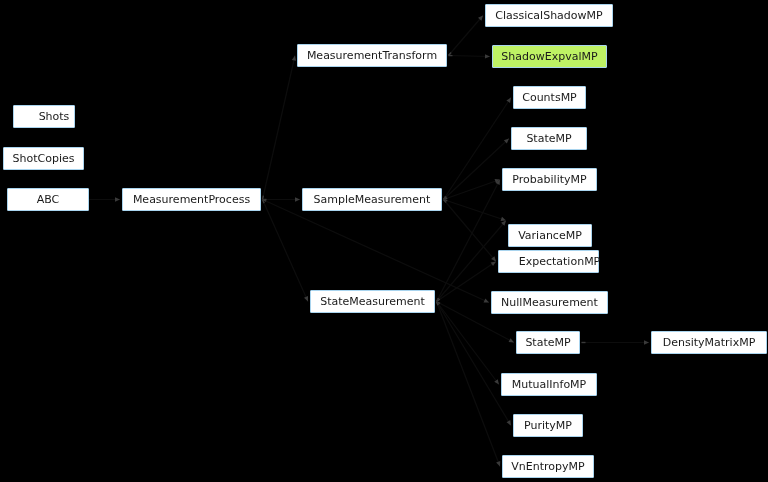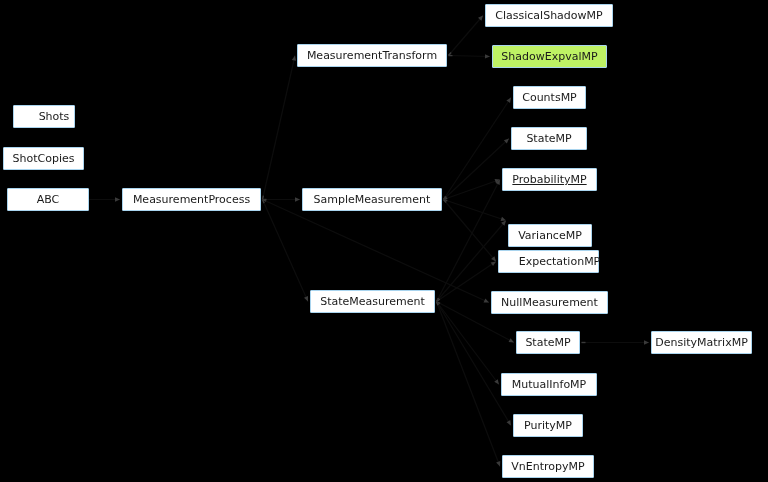--- a/index.html
+++ b/index.html
@@ -110,22 +110,22 @@
     <div class="node" style="left: 3px; top: 147px; width: 81px; height: 23px; background: rgb(255, 255, 255); border-color: rgb(169, 212, 238); color: rgb(26, 26, 26);">ShotCopies</div>
     <div class="node" style="left: 7px; top: 188px; width: 82px; height: 23px; background: rgb(255, 255, 255); border-color: rgb(169, 212, 238); color: rgb(26, 26, 26);">ABC</div>
     <div class="node" style="left: 122px; top: 188px; width: 139px; height: 23px; background: rgb(255, 255, 255); border-color: rgb(169, 212, 238); color: rgb(26, 26, 26);">MeasurementProcess</div>
     <div class="node" style="left: 297px; top: 44px; width: 150px; height: 23px; background: rgb(255, 255, 255); border-color: rgb(169, 212, 238); color: rgb(26, 26, 26);">MeasurementTransform</div>
     <div class="node" style="left: 302px; top: 188px; width: 140px; height: 23px; background: rgb(255, 255, 255); border-color: rgb(169, 212, 238); color: rgb(26, 26, 26);">SampleMeasurement</div>
     <div class="node" style="left: 310px; top: 290px; width: 125px; height: 23px; background: rgb(255, 255, 255); border-color: rgb(169, 212, 238); color: rgb(26, 26, 26);">StateMeasurement</div>
     <div class="node" style="left: 485px; top: 4px; width: 128px; height: 23px; background: rgb(255, 255, 255); border-color: rgb(169, 212, 238); color: rgb(26, 26, 26);">ClassicalShadowMP</div>
     <div class="node" style="left: 492px; top: 45px; width: 115px; height: 23px; background: #bef264; border-color: rgb(169, 212, 238); color: rgb(26, 26, 26);">ShadowExpvalMP</div>
     <div class="node" style="left: 513px; top: 86px; width: 73px; height: 23px; background: rgb(255, 255, 255); border-color: rgb(169, 212, 238); color: rgb(26, 26, 26);">CountsMP</div>
     <div class="node" style="left: 511px; top: 127px; width: 76px; height: 23px; background: rgb(255, 255, 255); border-color: rgb(169, 212, 238); color: rgb(26, 26, 26);">StateMP</div>
-    <div class="node" style="left: 502px; top: 168px; width: 95px; height: 23px; background: rgb(255, 255, 255); border-color: rgb(169, 212, 238); color: rgb(26, 26, 26); text-decoration: underline;">ProbabilityMP</div>
+    <div class="node" style="left: 502px; top: 168px; width: 95px; height: 23px; background: rgb(255, 255, 255); border-color: rgb(169, 212, 238); color: rgb(26, 26, 26);">ProbabilityMP</div>
     <div class="node" style="left: 508px; top: 224px; width: 84px; height: 23px; background: rgb(255, 255, 255); border-color: rgb(169, 212, 238); color: rgb(26, 26, 26);">VarianceMP</div>
     <div class="node" style="left: 498px; top: 250px; width: 101px; height: 23px; background: rgb(255, 255, 255); border-color: rgb(169, 212, 238); color: rgb(26, 26, 26); padding-left: 22px;">ExpectationMP</div>
     <div class="node" style="left: 491px; top: 291px; width: 117px; height: 23px; background: rgb(255, 255, 255); border-color: rgb(169, 212, 238); color: rgb(26, 26, 26);">NullMeasurement</div>
     <div class="node" style="left: 516px; top: 331px; width: 64px; height: 23px; background: rgb(255, 255, 255); border-color: rgb(169, 212, 238); color: rgb(26, 26, 26);">StateMP</div>
-    <div class="node" style="left: 651px; top: 331px; width: 101px; height: 23px; background: rgb(255, 255, 255); border-color: rgb(169, 212, 238); color: rgb(26, 26, 26);">DensityMatrixMP</div>
+    <div class="node" style="left: 651px; top: 331px; width: 116px; height: 23px; background: rgb(255, 255, 255); border-color: rgb(169, 212, 238); color: rgb(26, 26, 26);">DensityMatrixMP</div>
     <div class="node" style="left: 501px; top: 373px; width: 96px; height: 23px; background: rgb(255, 255, 255); border-color: rgb(169, 212, 238); color: rgb(26, 26, 26);">MutualInfoMP</div>
     <div class="node" style="left: 513px; top: 414px; width: 70px; height: 23px; background: rgb(255, 255, 255); border-color: rgb(169, 212, 238); color: rgb(26, 26, 26);">PurityMP</div>
     <div class="node" style="left: 502px; top: 455px; width: 92px; height: 23px; background: rgb(255, 255, 255); border-color: rgb(169, 212, 238); color: rgb(26, 26, 26);">VnEntropyMP</div>
   </div>
 
 </body></html>

